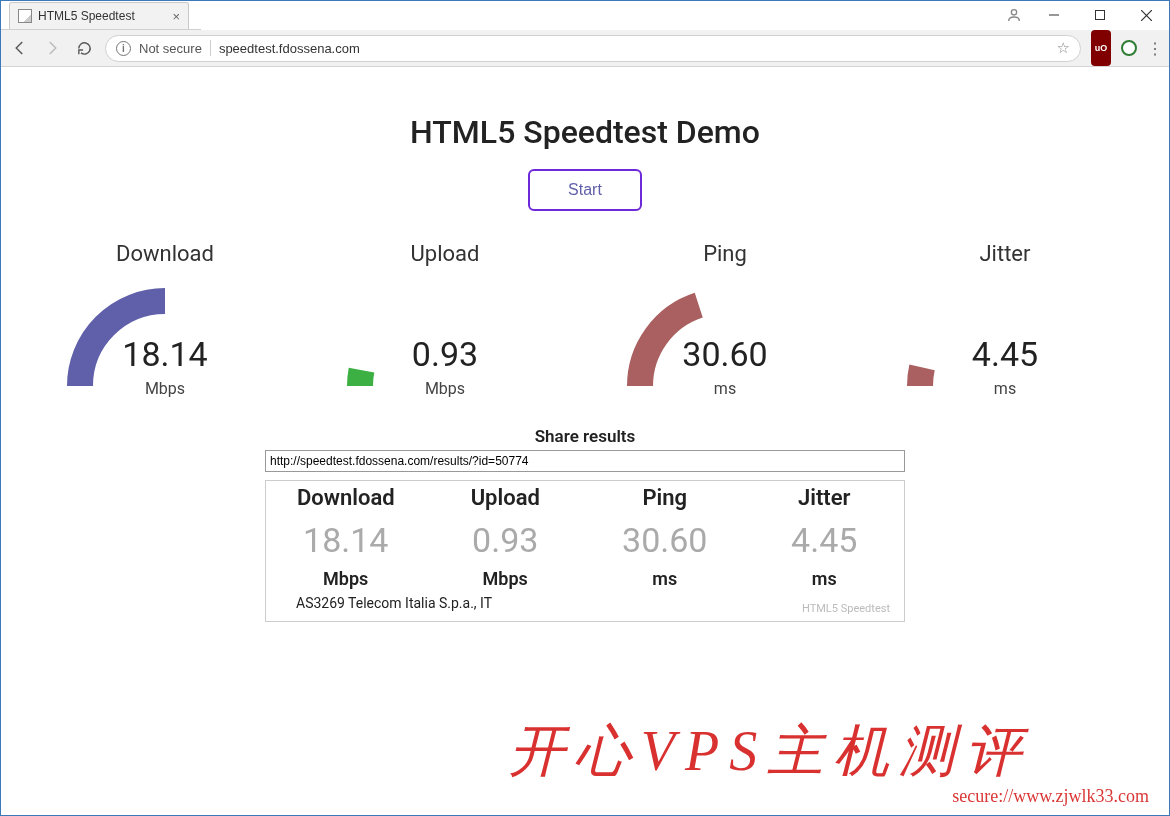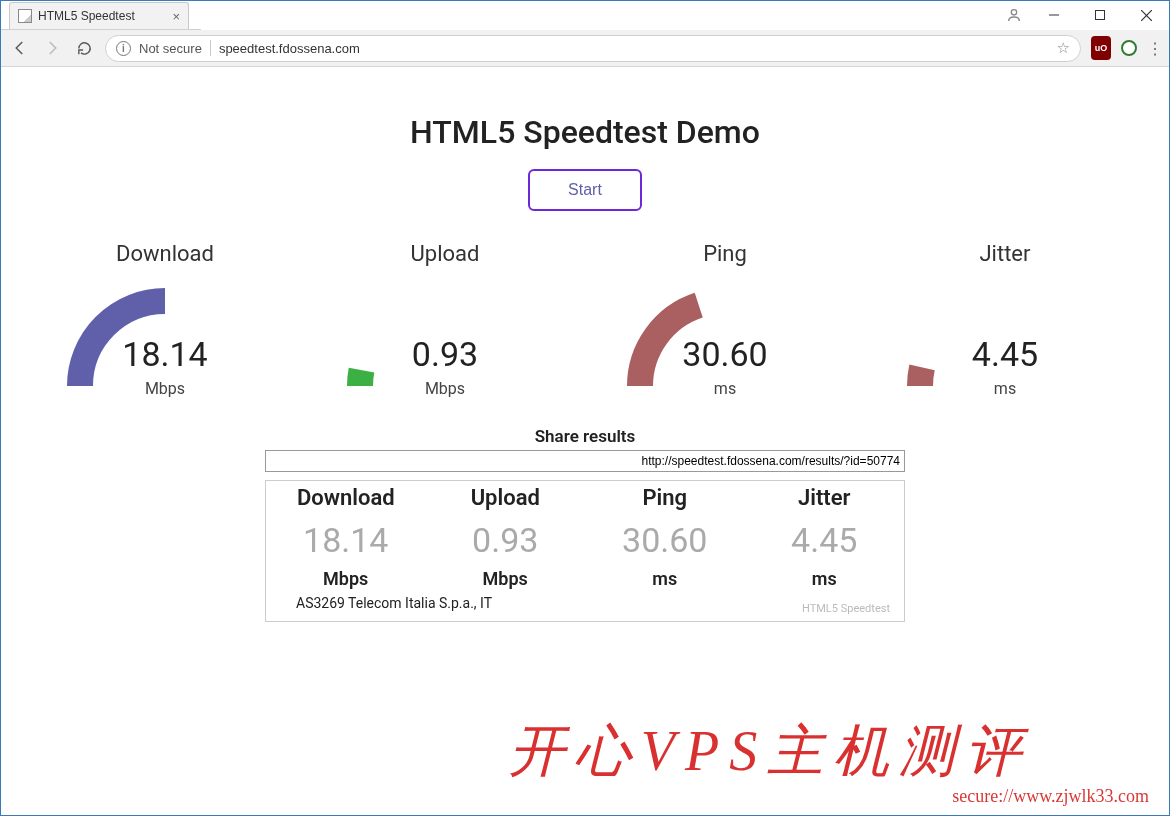--- a/index.html
+++ b/index.html
@@ -20,21 +20,21 @@
 
   
   .toolbar { height: 37px; background: #f1f1f1; border-bottom: 1px solid #d4d4d4; display: flex; align-items: center; padding: 0 8px; gap: 10px; }
   .nav-ico { width: 22px; height: 22px; display:flex; align-items:center; justify-content:center; color:#5a5a5a; }
   .nav-ico.disabled { color: #b5b5b5; }
   .omnibox { flex: 1; height: 27px; background: #fff; border: 1px solid #d0d0d0; border-radius: 14px; display: flex; align-items: center; padding: 0 10px; font-size: 13px; color: #555; gap: 8px; }
   .omnibox .info-ico { width:15px; height:15px; border-radius:50%; border:1px solid #777; display:inline-flex; align-items:center; justify-content:center; font-size:10px; font-weight:bold; color:#777; }
   .omnibox .sep { width:1px; height:16px; background:#ccc; }
   .omnibox .url-text { flex:1; color:#333; }
   .omnibox .star { margin-left:auto; color:#888; font-size:15px; }
-  .ext-ico { width:20px; height:24px; border-radius:4px; display:flex; align-items:center; justify-content:center; font-size:9px; font-weight:bold; color:#fff; }
+  .ext-ico { width:20px; height:36px; border-radius:4px; display:flex; align-items:center; justify-content:center; font-size:9px; font-weight:bold; color:#fff; }
   .dots { color:#666; font-size:16px; letter-spacing:-2px; }
 
   
   .viewport { position:absolute; top: 94px; left:1px; right:1px; bottom:1px; overflow-y: scroll; background:#fff; }
   .viewport::-webkit-scrollbar { width:17px; }
   .viewport::-webkit-scrollbar-track { background:#f1f1f1; }
   .viewport::-webkit-scrollbar-thumb { background:#c1c1c1; }
 
   .page { padding: 8px 0 40px 0; text-align:center; color:#333; font-family: "Segoe UI", Roboto, sans-serif; }
   h1.page-title { font-size: 32px; font-weight: 500; margin: 10px 0 18px 0; color:#222; }
@@ -46,21 +46,21 @@
   .gauge-wrap { width: 220px; height: 120px; position:relative; }
   .gauge-wrap svg { width: 220px; height: 130px; }
   .gauge-val { font-size: 34px; color:#222; position:absolute; left:0; right:0; bottom:22px; text-align:center; }
   .gauge-unit { font-size: 16px; color:#444; position:absolute; left:0; right:0; bottom:-2px; text-align:center; }
 
   .ip-line { margin-top: 30px; font-size: 15px; color:#333; }
 
   .share-block { margin-top: 30px; }
   .share-title { font-size: 17px; font-weight:600; color:#222; }
   .test-id { font-size: 14px; margin-top: 4px; color:#333; }
-  .share-input { width: 640px; height: 22px; font-size: 12px; padding: 1px 4px; border:1px solid #999; margin-top:4px; font-family: Arial, sans-serif; text-align: right; }
+  .share-input { width: 640px; height: 22px; font-size: 12px; padding: 1px 4px; border:1px solid #999; margin-top:4px; font-family: Arial, sans-serif; }
 
   .result-img { width: 640px; margin: 8px auto 0; border:1px solid #ccc; padding-top: 4px; padding-bottom: 10px; position:relative; }
   .result-row { display:flex; justify-content:space-around; }
   .res-col { flex:1; text-align:center; }
   .res-h { font-size: 22px; font-weight:600; color:#222; }
   .res-v { font-size: 34px; color:#aaa; margin-top: 10px; }
   .res-u { font-size: 18px; font-weight:600; color:#222; margin-top: 8px; }
   .res-isp { font-size: 14px; color:#222; margin-top: 6px; text-align:left; padding-left: 30px; }
   .res-brand { position:absolute; right:14px; bottom:6px; font-size:11px; color:#bbb; }
 

